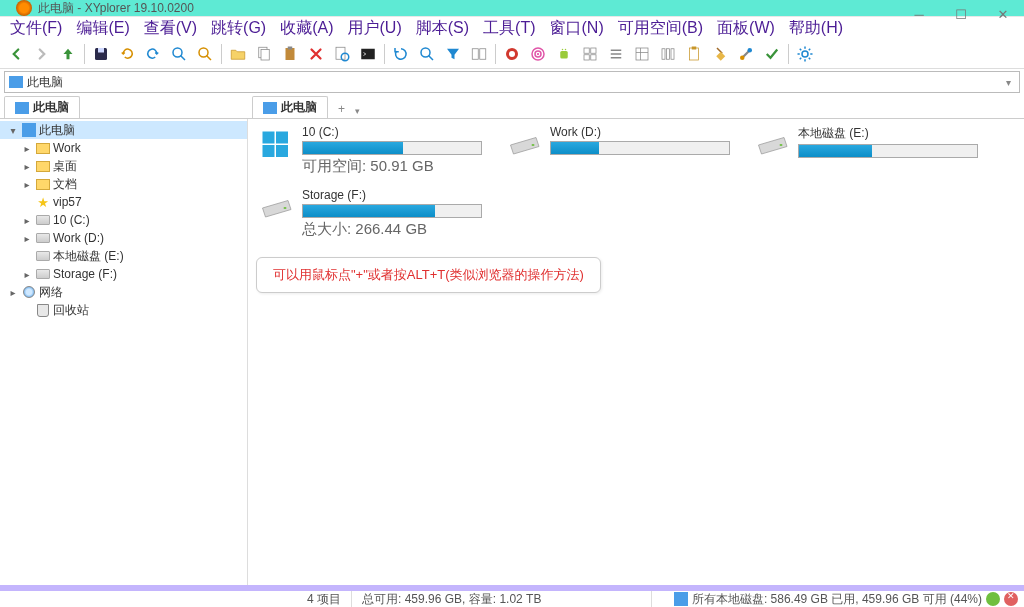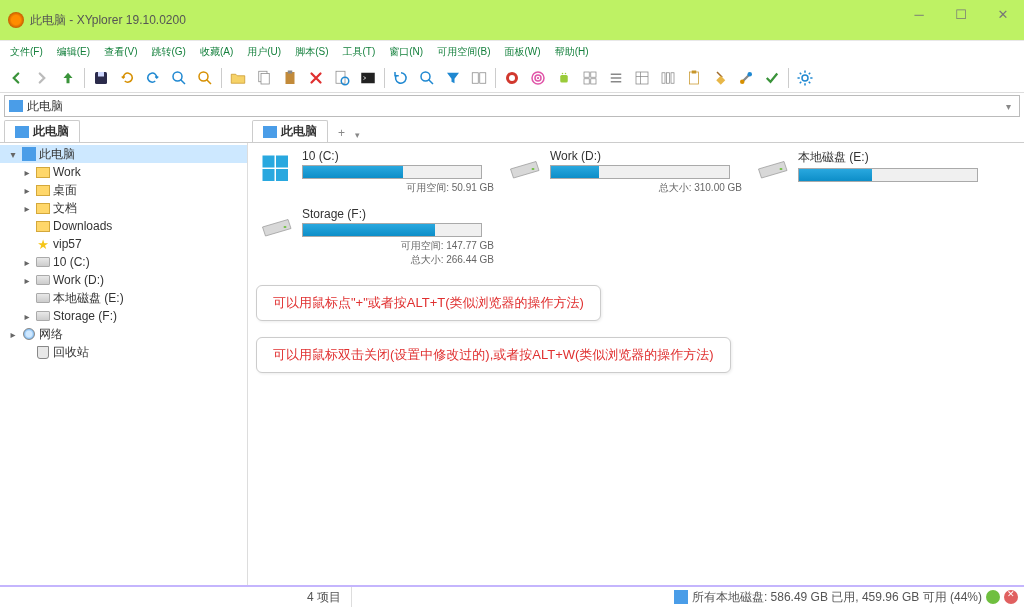--- a/index.html
+++ b/index.html
@@ -1,25 +1,25 @@
 <!DOCTYPE html>
 <html><head>
 <meta charset="utf-8">
 <style>
 * { box-sizing: border-box; margin: 0; padding: 0; font-family: "Microsoft YaHei", "Segoe UI", sans-serif; }
 body { width: 1024px; height: 607px; background: #fff; font-size: 12px; color: #333; overflow: hidden; display: flex; flex-direction: column; }
 
-.titlebar { height: 41px; background: #bef264; display: flex; align-items: center; padding: 0 8px; border-bottom: 1px solid #e8e8e8; position: relative; }
+.titlebar { height: 17px; background: #5eead4; display: flex; align-items: center; padding: 0 16px; border-bottom: 1px solid #e8e8e8; position: relative; }
 .titlebar .app-icon { width: 16px; height: 16px; background: radial-gradient(circle, #ff8c00 40%, #a04000 90%); border-radius: 50%; margin-right: 6px; }
 .titlebar .title { font-size: 12px; color: #555; }
 .win-controls { position: absolute; right: 0; top: 0; display: flex; height: 28px; }
 .win-controls span { width: 42px; display: flex; align-items: center; justify-content: center; color: #777; font-size: 13px; }
 
 .menubar { height: 22px; display: flex; align-items: center; padding: 0 4px; gap: 2px; }
-.menubar .menu-item { padding: 2px 6px; font-size: 10px; color: #15803d; }
+.menubar .menu-item { padding: 2px 6px; font-size: 16px; color: #4c1d95; }
 
 .toolbar { height: 30px; display: flex; align-items: center; padding: 2px 4px; gap: 2px; border-bottom: 1px solid #ddd; }
 .tb-sep { width: 1px; height: 20px; background: #ccc; margin: 0 2px; }
 .tb-btn { width: 24px; height: 24px; display: flex; align-items: center; justify-content: center; border-radius: 2px; }
 .tb-btn svg { width: 18px; height: 18px; }
 
 .addressbar { height: 22px; display: flex; align-items: center; border: 1px solid #bbb; margin: 2px 4px; padding: 0 4px; }
 .addressbar .addr-icon { width: 14px; height: 12px; background: #4a9de8; margin-right: 4px; }
 .addressbar .addr-text { flex: 1; font-size: 12px; color: #333; }
 .addressbar .addr-drop { color: #888; font-size: 10px; padding: 0 4px; }
@@ -42,25 +42,25 @@
 
 .content { flex: 1; overflow: auto; padding: 4px 0; position: relative; }
 .drives-row { display: flex; flex-wrap: wrap; gap: 8px; padding: 0 8px; }
 .drive { width: 240px; display: flex; gap: 8px; padding: 2px; }
 .drive-icon { width: 36px; height: 36px; display: flex; align-items: center; justify-content: center; margin-top: 2px; }
 .drive-icon svg { width: 36px; height: 36px; }
 .drive-info { flex: 1; }
 .drive-name { font-size: 12px; color: #333; margin-bottom: 2px; }
 .drive-bar { width: 180px; height: 14px; border: 1px solid #aaa; background: #f0f0f0; margin-bottom: 2px; overflow: hidden; }
 .drive-bar-fill { height: 100%; background: linear-gradient(#29a8df, #0d8ec8); }
-.drive-text { font-size: 10px; color: #666; text-align: right; }
+.drive-text { font-size: 15px; color: #666; }
 
 .tip-box { border: 1px solid #ccc; background: #fff; border-radius: 6px; padding: 8px 16px; margin: 16px 8px 8px 8px; width: fit-content; color: #e03030; font-size: 13px; box-shadow: 1px 1px 3px rgba(0,0,0,0.08); }
 
-.statusbar { height: 22px; border-top: 2px solid #c4b5fd; display: flex; align-items: center; font-size: 12px; color: #555; }
+.statusbar { height: 22px; border-top: 6px solid #c4b5fd; display: flex; align-items: center; font-size: 12px; color: #555; }
 .sb-cell { padding: 0 10px; border-right: 1px solid #ddd; height: 100%; display: flex; align-items: center; }
 .sb-spacer { flex: 1; }
 .sb-right { display: flex; align-items: center; gap: 4px; padding: 0 6px; }
 .sb-sq { width: 14px; height: 14px; background: #4a9de8; }
 .sb-dot { width: 14px; height: 14px; border-radius: 50%; }
 .sb-dot.green { background: #6fbf3f; }
 .sb-dot.red { background: #e06060; position: relative; }
 .sb-dot.red::after { content:"✕"; color:#fff; font-size:9px; position:absolute; left:3px; top:-1px;}
 
 
@@ -334,28 +334,20 @@
         </span>
         <span>桌面</span>
       </div>
       <div class="tree-item">
         <span class="tree-indent" style="width:14px"></span>
         <span class="tree-toggle">▸</span>
         <span class="ico">
           <span class="ico-folder"></span>
         </span>
         <span>文档</span>
-      </div>
-      <div class="tree-item">
-        <span class="tree-indent" style="width:14px"></span>
-        <span class="tree-toggle"></span>
-        <span class="ico">
-          <span class="ico-folder"></span>
-        </span>
-        <span>Downloads</span>
       </div>
       <div class="tree-item">
         <span class="tree-indent" style="width:14px"></span>
         <span class="tree-toggle"></span>
         <span class="ico ico-star">★</span>
         <span>vip57</span>
       </div>
       <div class="tree-item">
         <span class="tree-indent" style="width:14px"></span>
         <span class="tree-toggle">▸</span>
@@ -429,21 +421,20 @@
             <svg viewBox="0 0 48 48">
               <path d="M6 24 L40 14 L44 26 L10 36 Z" fill="#d8d8d8" stroke="#999"></path>
               <ellipse cx="36" cy="24" rx="2" ry="1.4" fill="#6fbf3f"></ellipse>
             </svg>
           </div>
   <div class="drive-info">
     <div class="drive-name">Work (D:)</div>
     <div class="drive-bar">
               <div class="drive-bar-fill" style="width:27%"></div>
             </div>
-    <div class="drive-text">总大小: 310.00 GB</div>
   </div>
         </div>
         <div class="drive">
           <div class="drive-icon">
             <svg viewBox="0 0 48 48">
               <path d="M6 24 L40 14 L44 26 L10 36 Z" fill="#d8d8d8" stroke="#999"></path>
               <ellipse cx="36" cy="24" rx="2" ry="1.4" fill="#6fbf3f"></ellipse>
             </svg>
           </div>
   <div class="drive-info">
@@ -458,32 +449,31 @@
             <svg viewBox="0 0 48 48">
               <path d="M6 24 L40 14 L44 26 L10 36 Z" fill="#d8d8d8" stroke="#999"></path>
               <ellipse cx="36" cy="24" rx="2" ry="1.4" fill="#6fbf3f"></ellipse>
             </svg>
           </div>
   <div class="drive-info">
     <div class="drive-name">Storage (F:)</div>
     <div class="drive-bar">
               <div class="drive-bar-fill" style="width:74%"></div>
             </div>
-    <div class="drive-text">可用空间: 147.77 GB</div>
     <div class="drive-text">总大小: 266.44 GB</div>
   </div>
         </div>
       </div>
     <div class="tip-box">可以用鼠标点"+"或者按ALT+T(类似浏览器的操作方法)</div>
-    <div class="tip-box">可以用鼠标双击关闭(设置中修改过的),或者按ALT+W(类似浏览器的操作方法)</div>
   </div>
 </div>
 
 <div class="statusbar">
   <div class="sb-cell" style="width:352px;justify-content:flex-end">4 项目</div>
+  <div class="sb-cell" style="width:300px">总可用: 459.96 GB, 容量: 1.02 TB</div>
   <div class="sb-spacer"></div>
   <div class="sb-right">
     <span class="sb-sq"></span>
     <span>所有本地磁盘: 586.49 GB 已用,  459.96 GB 可用 (44%)</span>
     <span class="sb-dot green"></span>
     <span class="sb-dot red"></span>
   </div>
 </div>
 
 </body></html>

